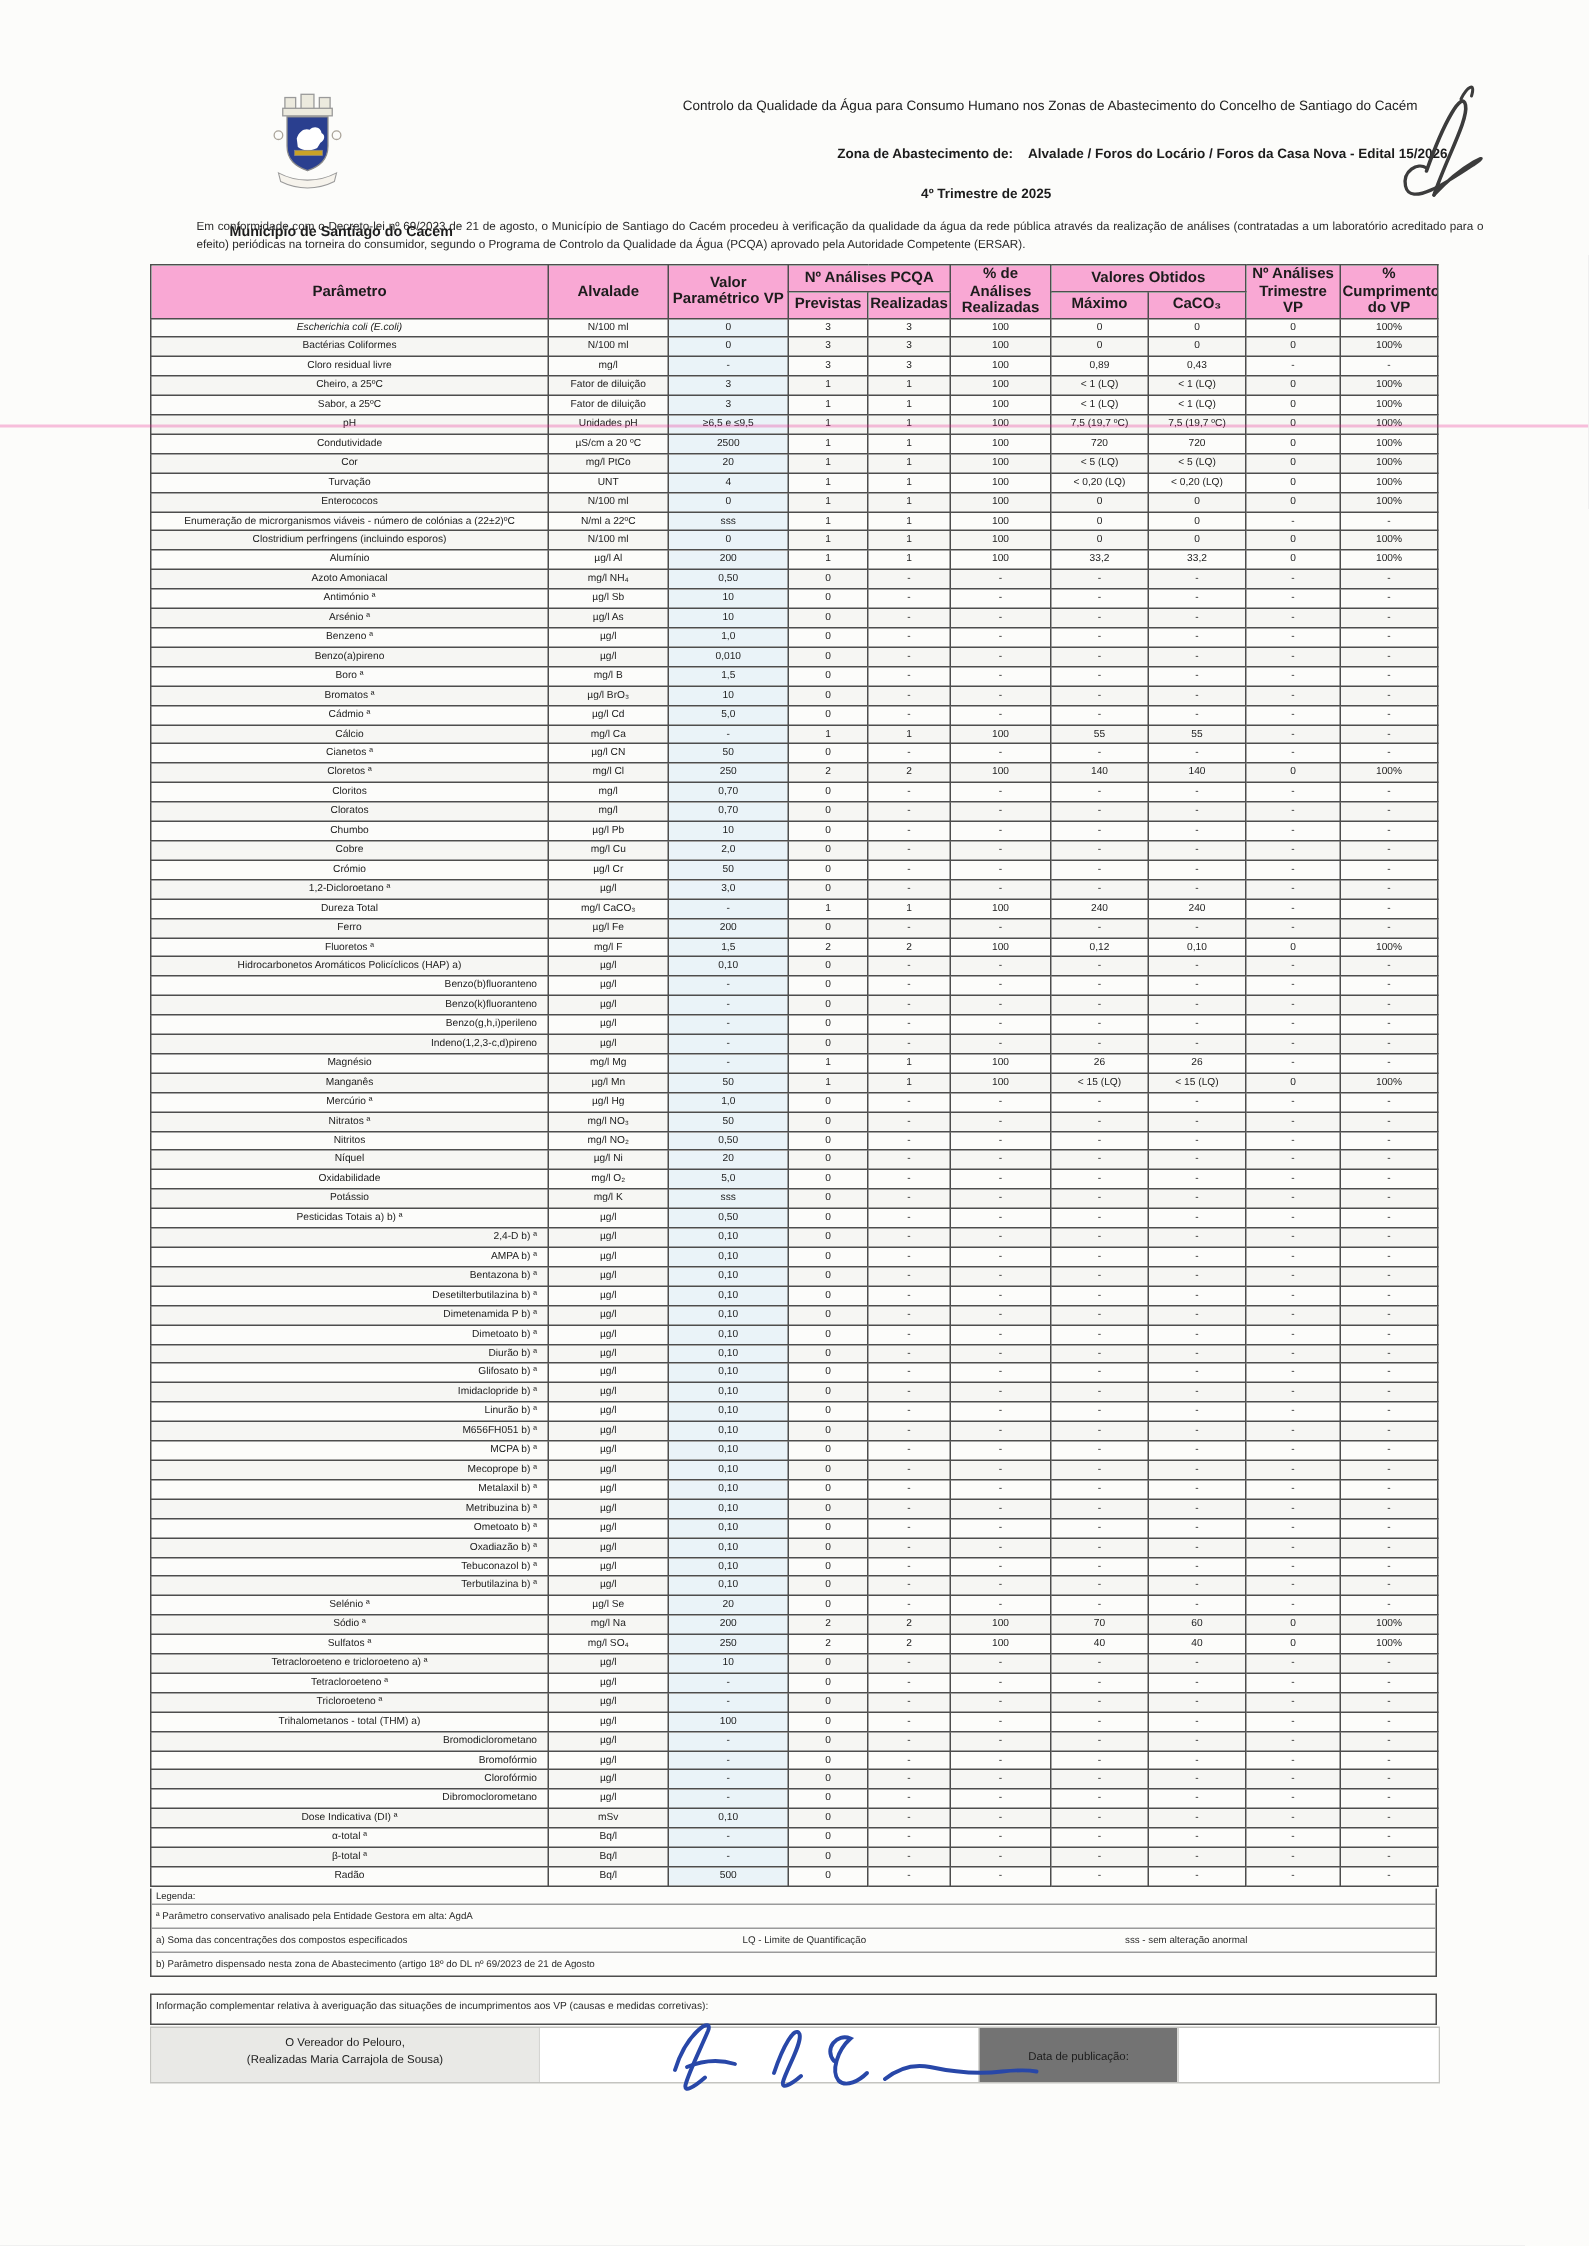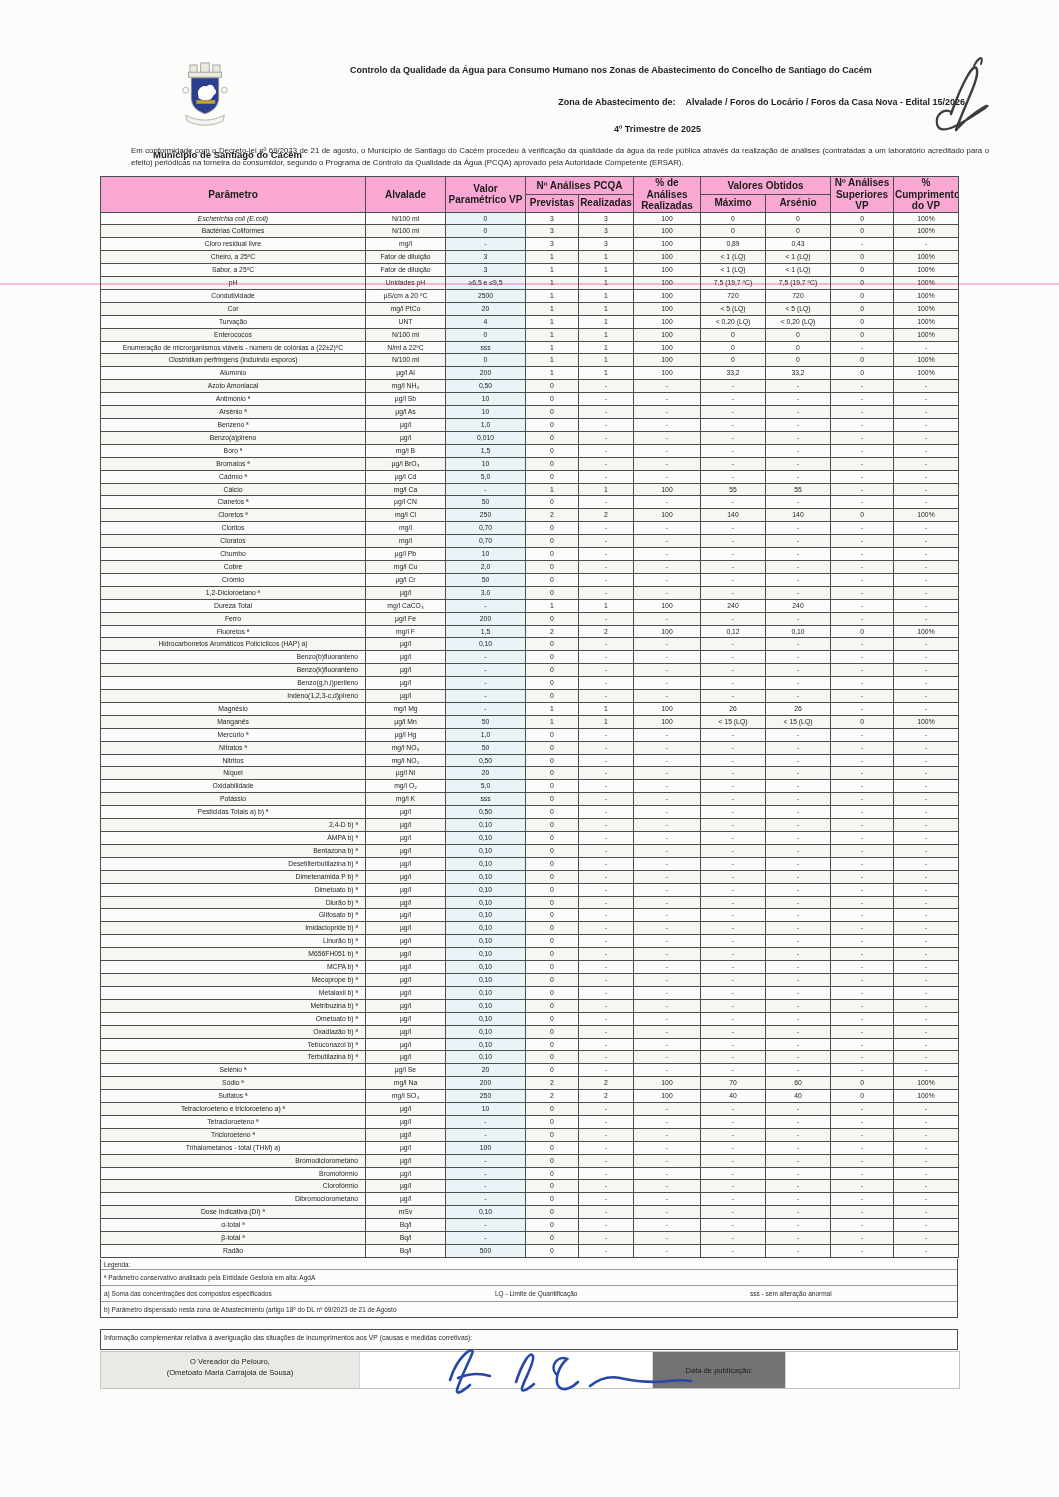--- a/index.html
+++ b/index.html
@@ -1,19 +1,19 @@
 <!DOCTYPE html>
 <html><head>
 <meta charset="utf-8">
 <style>
   html,body{margin:0;padding:0;background:#e8e8e8;}
   .page{position:relative;width:1059px;height:1497px;background:#fcfcfa;
         font-family:"Liberation Sans",sans-serif;color:#1c1c1c;overflow:hidden;margin:0 auto;}
   .abs{position:absolute;}
-  .doc-title{left:350px;top:65px;width:615px;text-align:left;font-size:9px;font-weight:bold;}
+  .doc-title{left:330px;top:65px;width:615px;text-align:right;font-size:9px;font-weight:normal;}
   .zone-line{left:350px;top:97px;width:615px;text-align:right;font-size:9px;font-weight:bold;}
   .zone-line .zl{margin-right:10px;}
   .quarter{left:350px;top:124px;width:615px;text-align:center;font-size:9px;font-weight:bold;}
   .muni{left:105px;top:126px;width:245px;text-align:center;font-size:9.5px;font-weight:bold;margin-top:23px;}
   .intro{left:100px;top:145px;width:858px;font-size:7.8px;line-height:1.5;text-align:justify;color:#2a2a2a;margin-left:31px;}
 
   table.main{position:absolute;left:100px;top:176px;width:858px;border-collapse:collapse;table-layout:fixed;}
   table.main th,table.main td{border:1px solid #4d4d4d;padding:0 1px;text-align:center;overflow:hidden;}
   table.main thead th{font-size:10px;font-weight:bold;line-height:1.15;height:14px;white-space:normal;background:#f9a8d4;}
   table.main tbody td{font-size:6.8px;height:11.9px;line-height:11.9px;white-space:nowrap;}
@@ -91,28 +91,28 @@
         <col style="width:65px">
     </colgroup>
     <thead>
       <tr>
         <th rowspan="2">Parâmetro</th>
         <th rowspan="2">Alvalade</th>
         <th rowspan="2">Valor Paramétrico VP</th>
         <th colspan="2">Nº Análises PCQA</th>
         <th rowspan="2">% de Análises Realizadas</th>
         <th colspan="2">Valores Obtidos</th>
-        <th rowspan="2">Nº Análises Superiores VP</th>
+        <th rowspan="2">Nº Análises Trimestre VP</th>
         <th rowspan="2">% Cumprimento do VP</th>
       </tr>
       <tr>
         <th>Previstas</th>
         <th>Realizadas</th>
         <th>Máximo</th>
-        <th>Arsénio</th>
+        <th>CaCO₃</th>
       </tr>
     </thead>
     <tbody>
         <tr class="ita">
           <td class="param">Escherichia coli (E.coli)</td>
           <td>N/100 ml</td>
           <td class="vp-col">0</td>
           <td>3</td>
           <td>3</td>
           <td>100</td>
@@ -1097,21 +1097,21 @@
     <div class="legend-row">
         <span>b) Parâmetro dispensado nesta zona de Abastecimento (artigo 18º do DL nº 69/2023 de 21 de Agosto</span>
       </div>
   </div>
 
   <div class="abs info-box">Informação complementar relativa à averiguação das situações de incumprimentos aos VP (causas e medidas corretivas):</div>
 
   <div class="abs sign-strip">
     <div class="sign-label">
       <div>O Vereador do Pelouro,</div>
-      <div>(Ometoato Maria Carrajola de Sousa)</div>
+      <div>(Realizadas Maria Carrajola de Sousa)</div>
     </div>
     <div class="sign-box"></div>
     <div class="date-label">Data de publicação:</div>
     <div class="date-box"></div>
   </div>
 
   <svg class="abs signature" width="280" height="62" viewBox="0 0 280 62">
     <g fill="none" stroke="#2847a8" stroke-width="2.6" stroke-linecap="round">
       <path d="M22,40 C30,14 48,4 44,14 C38,28 31,42 29,50 C28,55 34,52 42,45"></path>
       <path d="M30,38 C42,33 52,33 62,36"></path>

